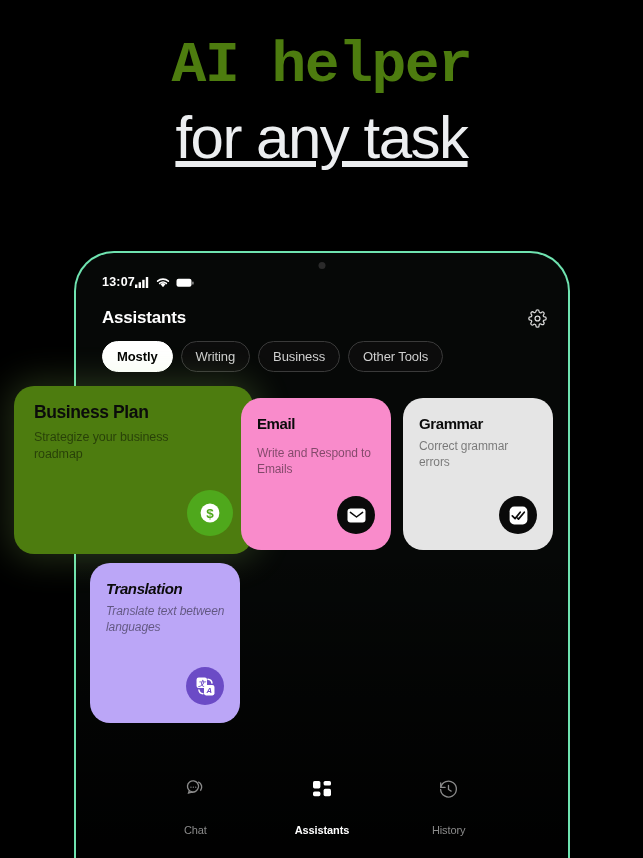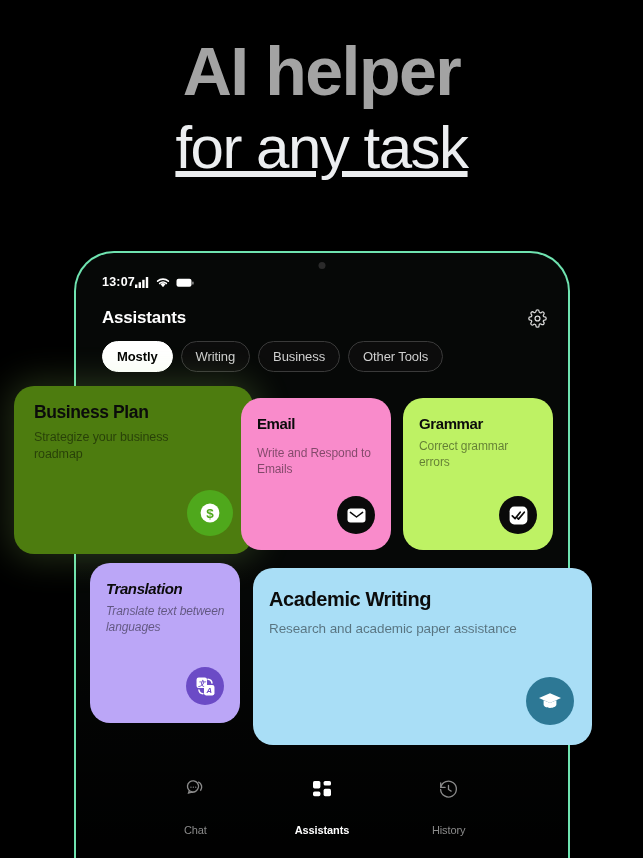--- a/index.html
+++ b/index.html
@@ -19,25 +19,26 @@
   .hero {
     position: absolute;
     top: 36px;
     left: 0;
     width: 643px;
     text-align: center;
     z-index: 5;
   }
   .hero-line1 {
     display: block;
-    font-size: 68px;
+    font-size: 58px;
     font-weight: 700;
     letter-spacing: -1.5px;
-    color: #a3a3a3;
+    color: #4d7c0f;
     line-height: 1.05;
+    font-family: Liberation Mono, monospace;
   }
   .hero-line2 {
     display: block;
     font-size: 60px;
     font-weight: 400;
     letter-spacing: -1.5px;
     color: #ECEEF0;
     line-height: 1.18;
     margin-top: 6px;
     text-decoration: underline;
@@ -237,21 +238,21 @@
     background: #F98BCB;
   }
   #card-email .card-title { left: 16px; top: 17px; font-size: 15px; }
   #card-email .card-sub   { left: 16px; top: 48px; width: 122px; font-size: 12px; }
   #card-email .card-icon  { right: 16px; bottom: 16px; width: 38px; height: 38px; background: #0a0a0a; }
 
   
   #card-grammar {
     left: 403px; top: 398px;
     width: 150px; height: 152px;
-    background: #bef264;
+    background: #e5e5e5;
   }
   #card-grammar .card-title { left: 16px; top: 17px; font-size: 15px; }
   #card-grammar .card-sub   { left: 16px; top: 41px; width: 122px; font-size: 12px; }
   #card-grammar .card-icon  { right: 16px; bottom: 16px; width: 38px; height: 38px; background: #0a0a0a; }
 
   
   #card-translation {
     left: 90px; top: 563px;
     width: 150px; height: 160px;
     background: #BBA6F7;
@@ -415,24 +416,14 @@
         <rect x="1.6" y="1.6" width="11" height="11" rx="2.2" fill="#ffffff"></rect>
         <text x="7.1" y="10.2" text-anchor="middle" font-family="'Liberation Sans', sans-serif" font-size="7.6" font-weight="700" fill="#6B4BC6">文</text>
         <rect x="9.4" y="9.4" width="11" height="11" rx="2.2" fill="#ffffff"></rect>
         <text x="14.9" y="18.1" text-anchor="middle" font-family="'Liberation Sans', sans-serif" font-size="8" font-weight="700" fill="#6B4BC6">A</text>
         <path d="M13.6 3.4 a4.6 4.6 0 0 1 4.2 4.0" stroke="#ffffff" stroke-width="1.5" fill="none" stroke-linecap="round"></path>
         <path d="M8.3 18.6 a4.6 4.6 0 0 1 -4.2 -4.0" stroke="#ffffff" stroke-width="1.5" fill="none" stroke-linecap="round"></path>
       </svg>
     </div>
   </div>
 
-  <div class="card" id="card-academic">
-    <div class="card-title">Academic Writing</div>
-    <div class="card-sub">Research and academic paper assistance</div>
-    <div class="card-icon">
-      <svg width="24" height="20" viewBox="0 0 24 20">
-        <path d="M12 2.2 L23 7.1 L12 12 L1 7.1 Z" fill="#ffffff"></path>
-        <path d="M5.6 9.2 v4.4 c0 1.9 2.9 3.4 6.4 3.4 s6.4 -1.5 6.4 -3.4 V9.2 L12 12.1 Z" fill="#ffffff"></path>
-      </svg>
-    </div>
-  </div>
 
 </div>
 
 </body></html>

